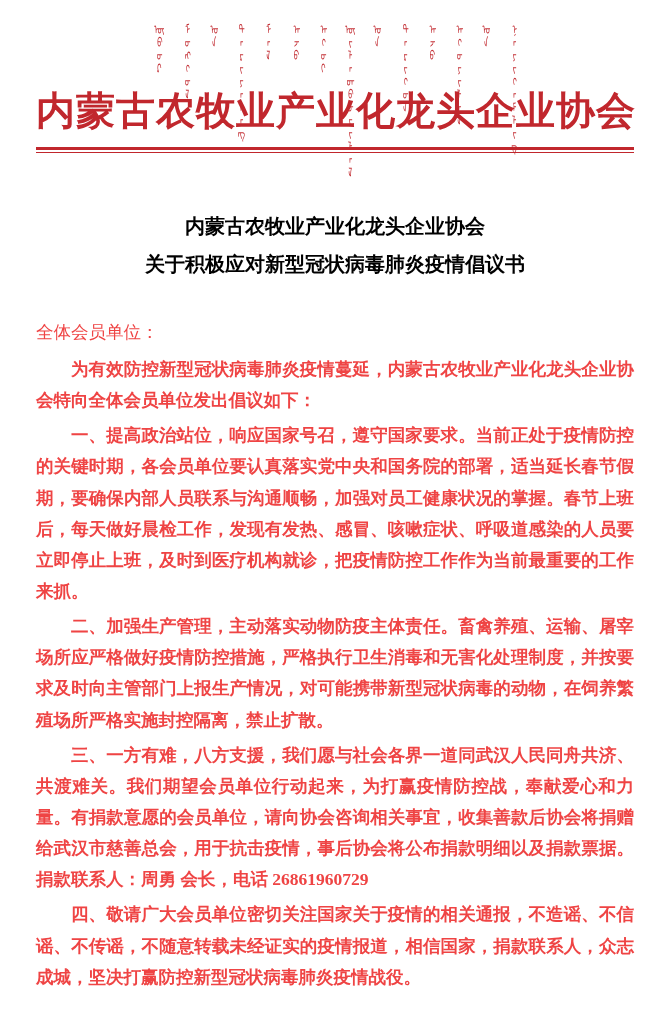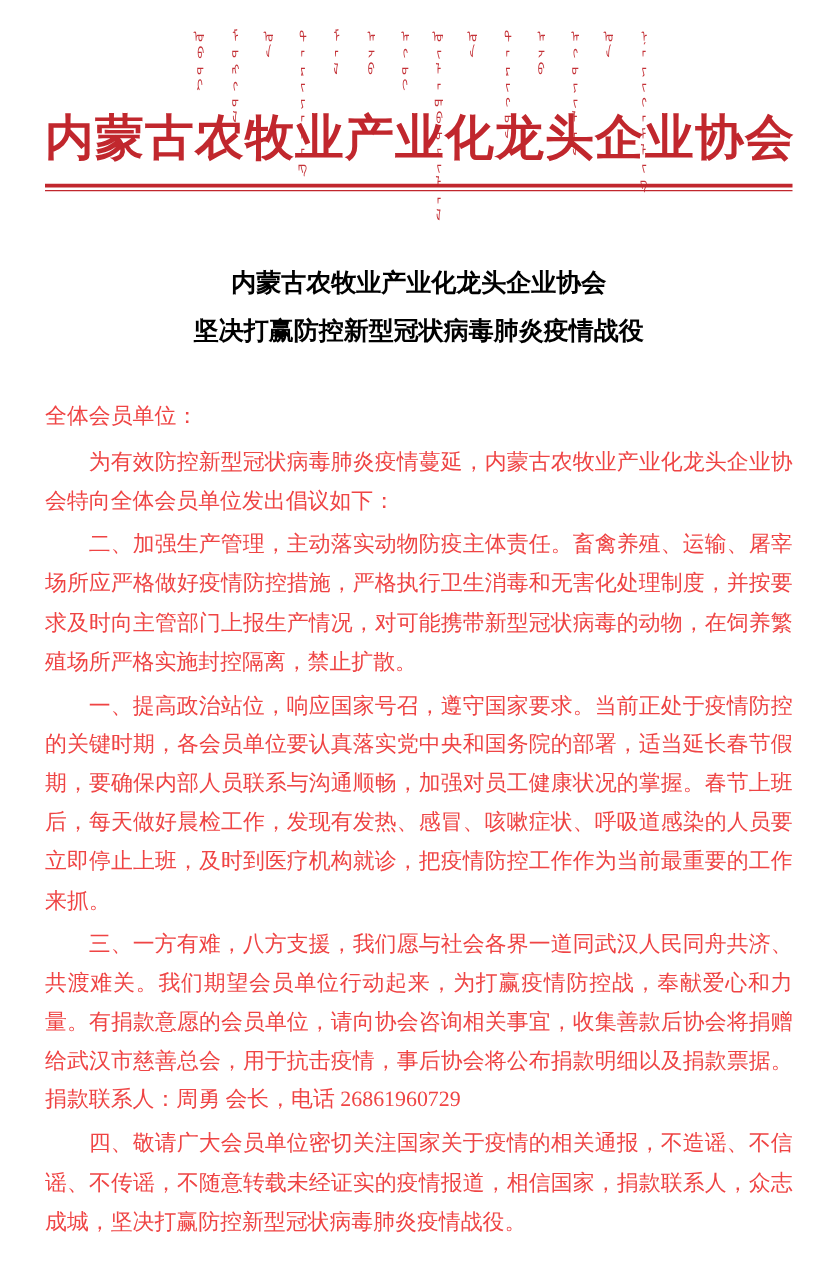--- a/index.html
+++ b/index.html
@@ -92,20 +92,21 @@
     text-align: justify;
   }
   .salutation {
     margin: 0 0 2px 0;
     font-size: 17.5px;
   }
   .para {
     margin: 0;
     text-indent: 2em;
     padding-top: 4px;
+    font-weight: bold;
   }
 </style>
 </head>
 <body>
 
 <div class="page">
 
   <div class="letterhead">
 
     <div class="mongolian-row">
@@ -126,25 +127,25 @@
     </div>
 
     <div class="org-title">内蒙古农牧业产业化龙头企业协会</div>
 
     <div class="rule-thick"></div>
     <div class="rule-thin"></div>
   </div>
 
   <div class="doc-title">
     <span class="line">内蒙古农牧业产业化龙头企业协会</span>
-    <span class="line">坚决打赢防控新型冠状病毒肺炎疫情战役</span>
+    <span class="line">关于积极应对新型冠状病毒肺炎疫情倡议书</span>
   </div>
 
   <div class="body-text">
     <p class="salutation">全体会员单位：</p>
     <p class="para">为有效防控新型冠状病毒肺炎疫情蔓延，内蒙古农牧业产业化龙头企业协会特向全体会员单位发出倡议如下：</p>
+    <p class="para">一、提高政治站位，响应国家号召，遵守国家要求。当前正处于疫情防控的关键时期，各会员单位要认真落实党中央和国务院的部署，适当延长春节假期，要确保内部人员联系与沟通顺畅，加强对员工健康状况的掌握。春节上班后，每天做好晨检工作，发现有发热、感冒、咳嗽症状、呼吸道感染的人员要立即停止上班，及时到医疗机构就诊，把疫情防控工作作为当前最重要的工作来抓。</p>
     <p class="para">二、加强生产管理，主动落实动物防疫主体责任。畜禽养殖、运输、屠宰场所应严格做好疫情防控措施，严格执行卫生消毒和无害化处理制度，并按要求及时向主管部门上报生产情况，对可能携带新型冠状病毒的动物，在饲养繁殖场所严格实施封控隔离，禁止扩散。</p>
-    <p class="para">一、提高政治站位，响应国家号召，遵守国家要求。当前正处于疫情防控的关键时期，各会员单位要认真落实党中央和国务院的部署，适当延长春节假期，要确保内部人员联系与沟通顺畅，加强对员工健康状况的掌握。春节上班后，每天做好晨检工作，发现有发热、感冒、咳嗽症状、呼吸道感染的人员要立即停止上班，及时到医疗机构就诊，把疫情防控工作作为当前最重要的工作来抓。</p>
     <p class="para">三、一方有难，八方支援，我们愿与社会各界一道同武汉人民同舟共济、共渡难关。我们期望会员单位行动起来，为打赢疫情防控战，奉献爱心和力量。有捐款意愿的会员单位，请向协会咨询相关事宜，收集善款后协会将捐赠给武汉市慈善总会，用于抗击疫情，事后协会将公布捐款明细以及捐款票据。捐款联系人：周勇 会长，电话 26861960729</p>
     <p class="para">四、敬请广大会员单位密切关注国家关于疫情的相关通报，不造谣、不信谣、不传谣，不随意转载未经证实的疫情报道，相信国家，捐款联系人，众志成城，坚决打赢防控新型冠状病毒肺炎疫情战役。</p>
   </div>
 
 </div>
 
 </body></html>

